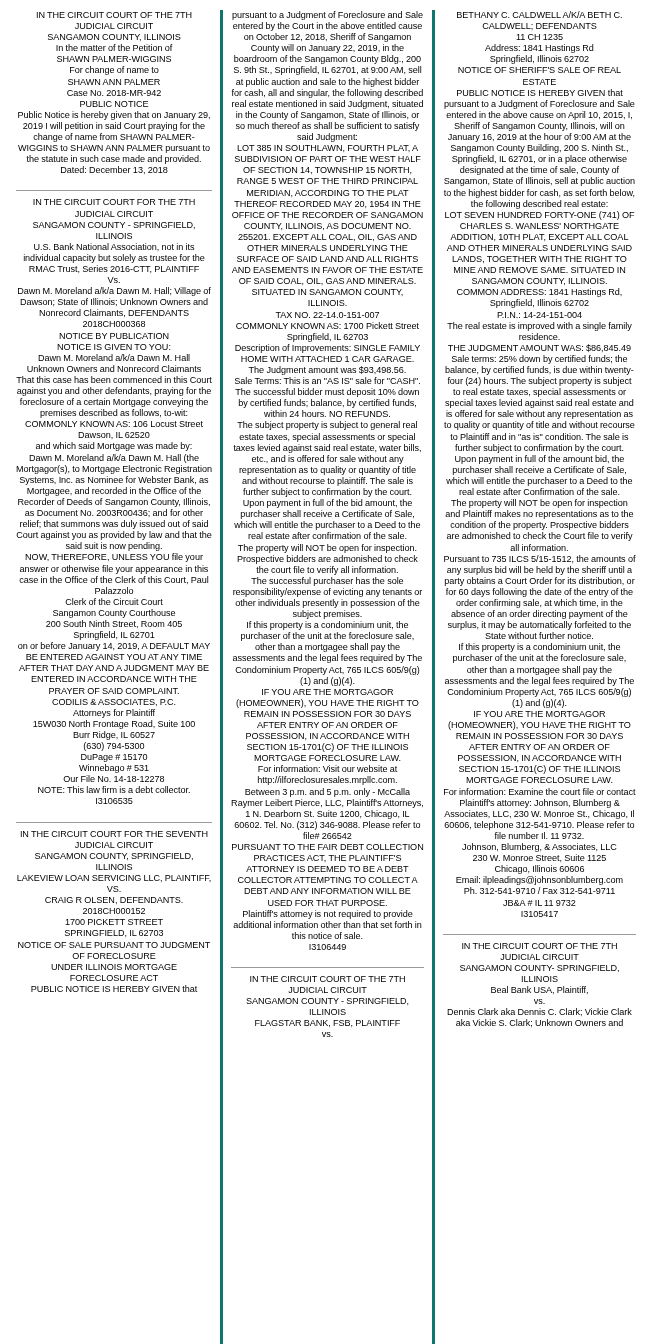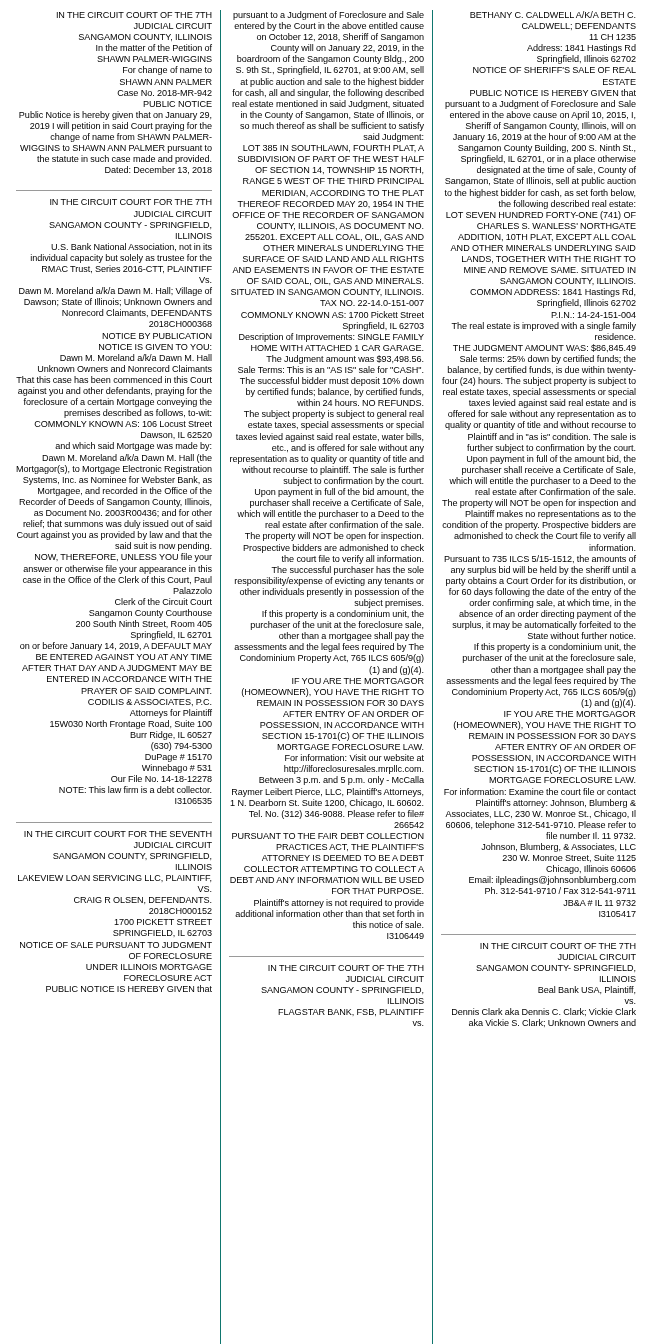--- a/index.html
+++ b/index.html
@@ -27,30 +27,30 @@
     gap: 0;
     height: 100%;
   }
   .col {
     width: 33.33%;
     box-sizing: border-box;
     padding: 0 8px;
     position: relative;
   }
   .col + .col {
-    border-left: 1px solid #0f766e;
+    border-left: 3px solid #0f766e;
   }
   .notice {
     margin: 0 0 14px 0;
   }
   .notice p {
     margin: 0;
     font-size: 9.1px;
     line-height: 11.1px;
-    text-align: right;
+    text-align: center;
     letter-spacing: -0.05px;
     word-spacing: -0.2px;
   }
   .rule {
     border: 0;
     border-top: 1px solid #9a9a9a;
     margin: 0 0 6px 0;
     height: 0;
   }
 </style>

